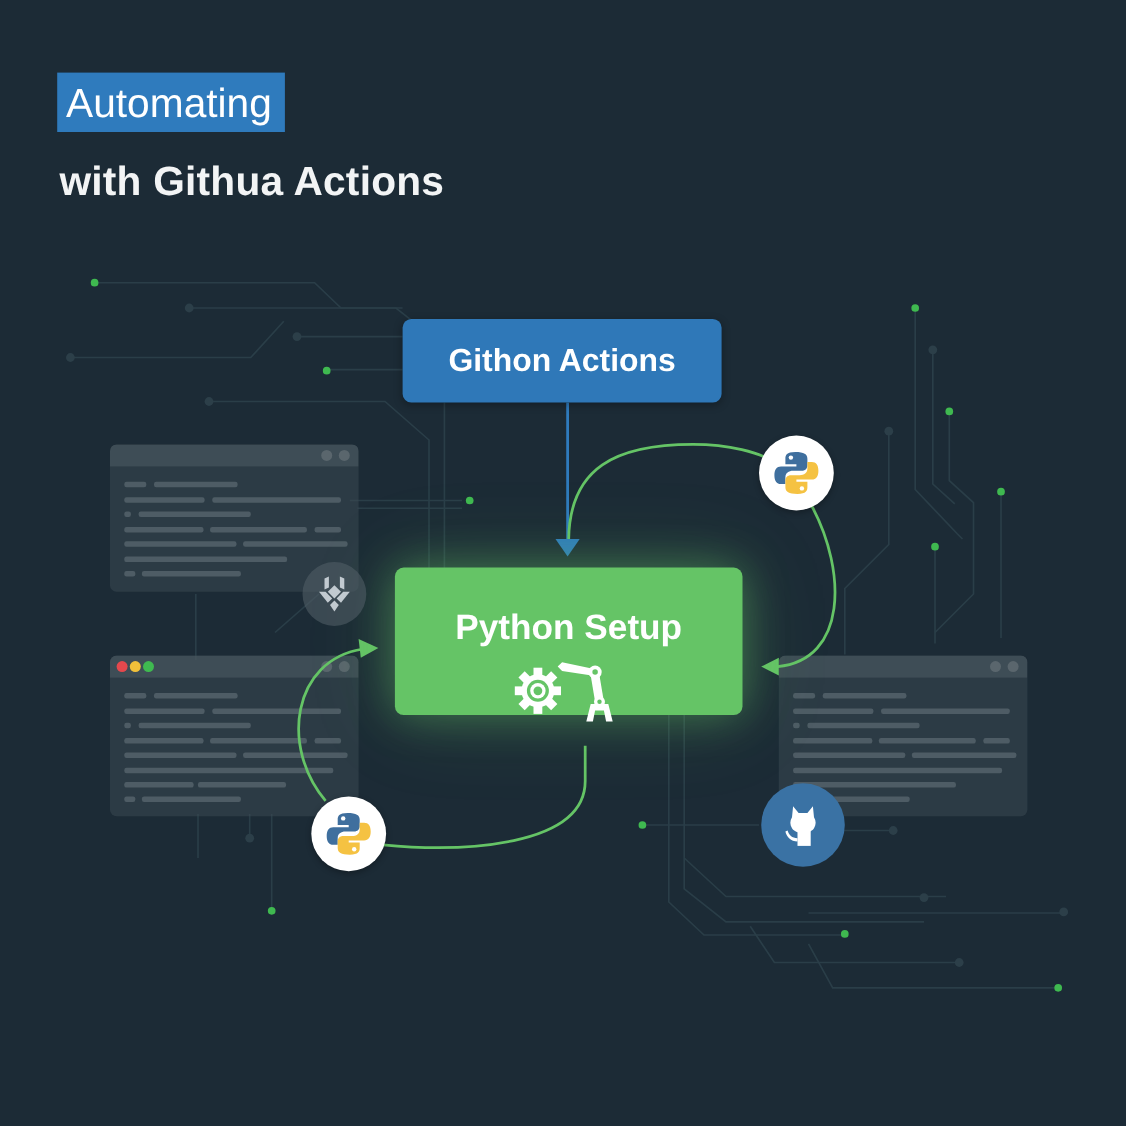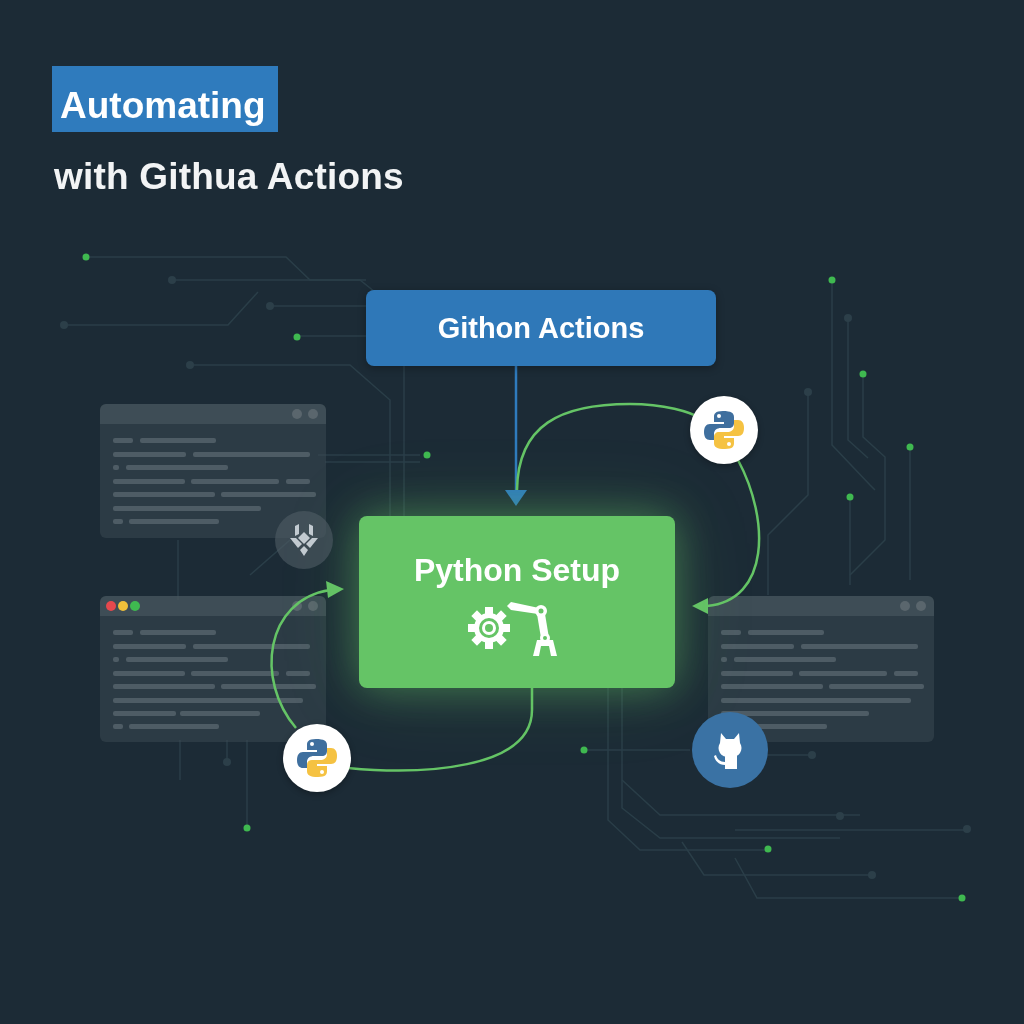--- a/index.html
+++ b/index.html
@@ -7,37 +7,37 @@
       width: 1024px; height: 1024px; overflow: hidden;
       background: #1c2b36;
       font-family: "Liberation Sans", "DejaVu Sans", sans-serif;
       position: relative;
     }
     .canvas { position: absolute; left: 0; top: 0; width: 1024px; height: 1024px; }
     .bg-svg { position: absolute; left: 0; top: 0; }
     .title-block { position: absolute; left: 52px; top: 66px; }
     .title-highlight {
       display: inline-block; background: #2f7bbd; color: #fff;
-      font-weight: 700; font-size: 37px; padding: 20px 12px 6px 8px; line-height: 40px;
+      font-weight: 400; font-size: 37px; padding: 8px 12px 6px 8px; line-height: 40px;
     }
     .title-line {
       color: #f2f4f5; font-weight: 700; font-size: 37px; line-height: 50px;
       margin-left: 2px; letter-spacing: 0.2px; margin-top: 20px;
     }
     .title-line.first { margin-top: 10px; }
 
     .gh-box {
-      position: absolute; left: 366px; top: 290px; width: 350px; height: 76px;
+      position: absolute; left: 366px; top: 290px; width: 290px; height: 76px;
       background: #2f78b8; border-radius: 8px;
       display: flex; align-items: center; justify-content: center;
       color: #fff; font-weight: 700; font-size: 29px;
       box-shadow: 0 2px 8px rgba(0,0,0,0.3);
     }
     .setup-box {
-      position: absolute; left: 359px; top: 516px; width: 316px; height: 172px;
+      position: absolute; left: 359px; top: 516px; width: 316px; height: 134px;
       background: #65c466; border-radius: 8px;
       box-shadow: 0 0 40px rgba(101,196,102,0.45), 0 0 80px rgba(101,196,102,0.2);
     }
     .setup-title {
       position: absolute; left: 0; right: 0; top: 36px; text-align: center;
       color: #fff; font-weight: 700; font-size: 32px;
     }
     .setup-icon { position: absolute; left: 106px; top: 80px; }
 
     .window {

